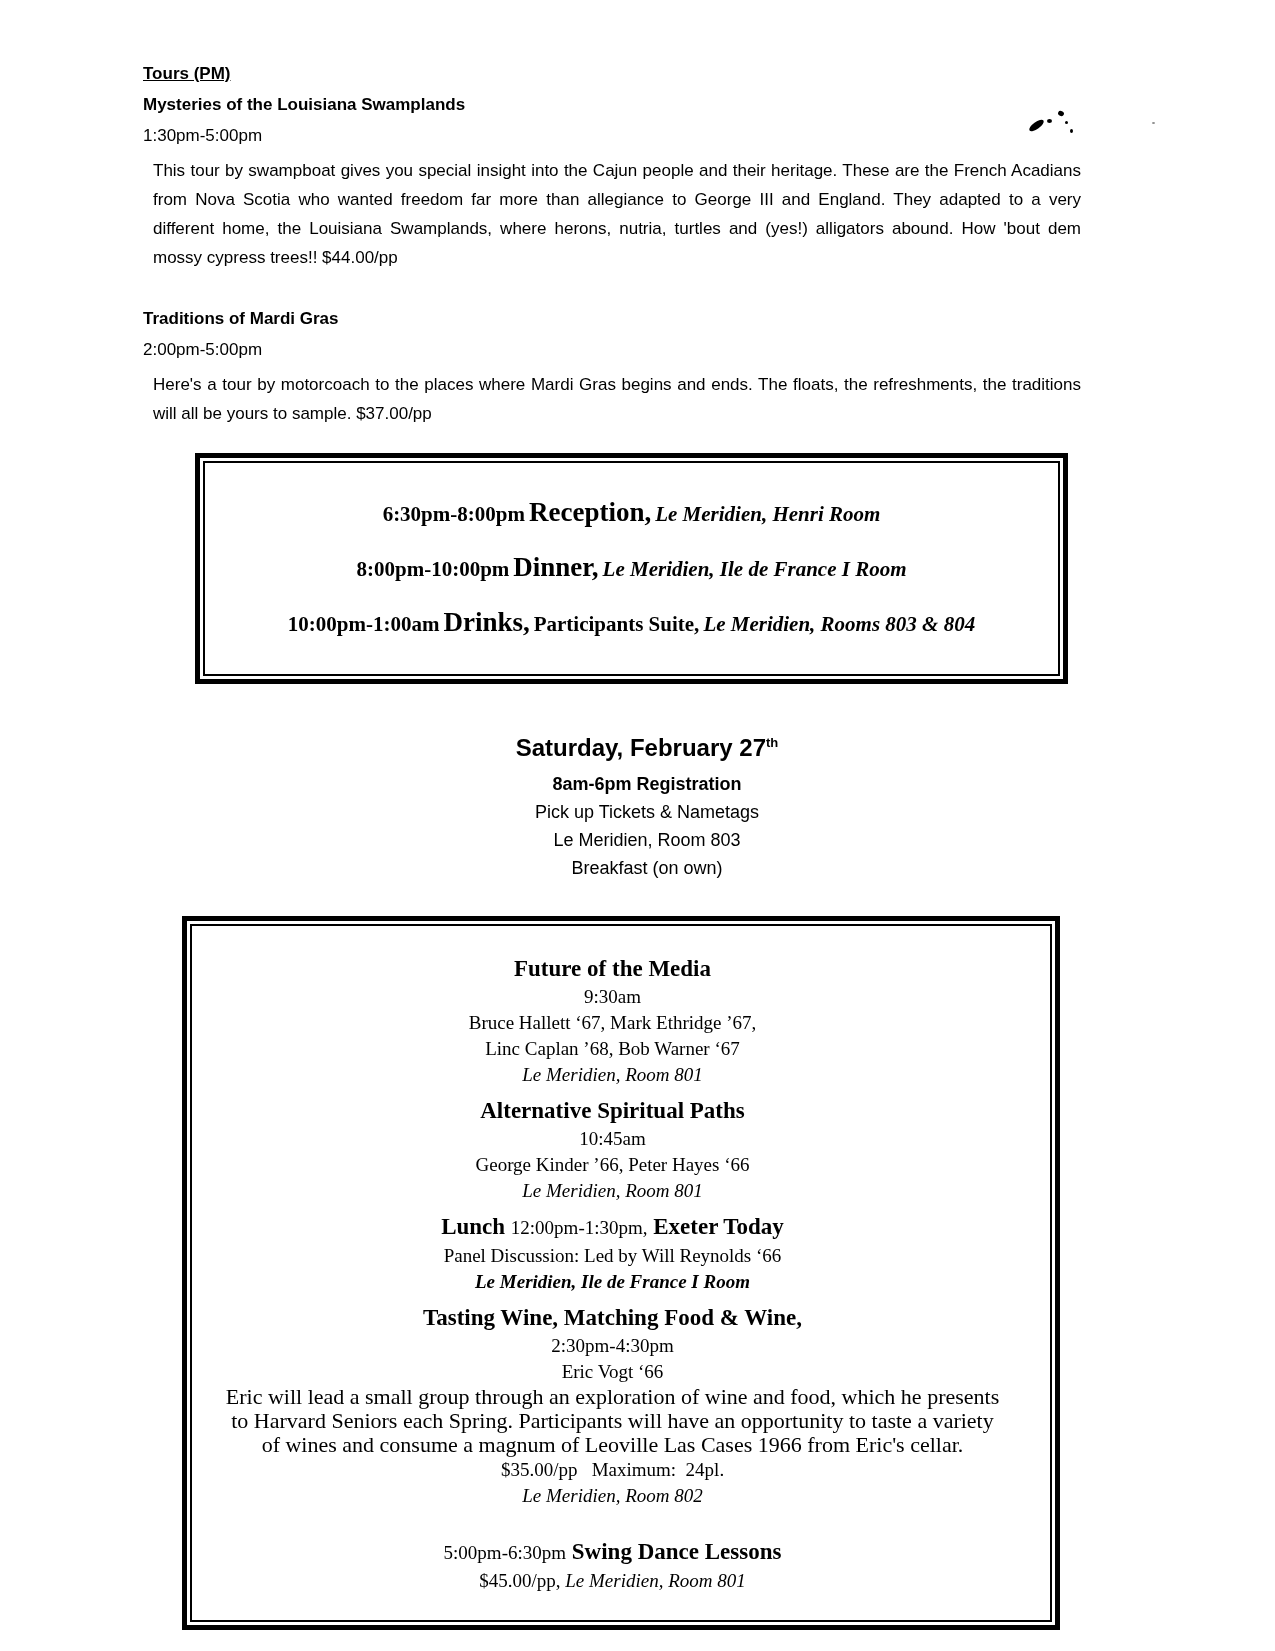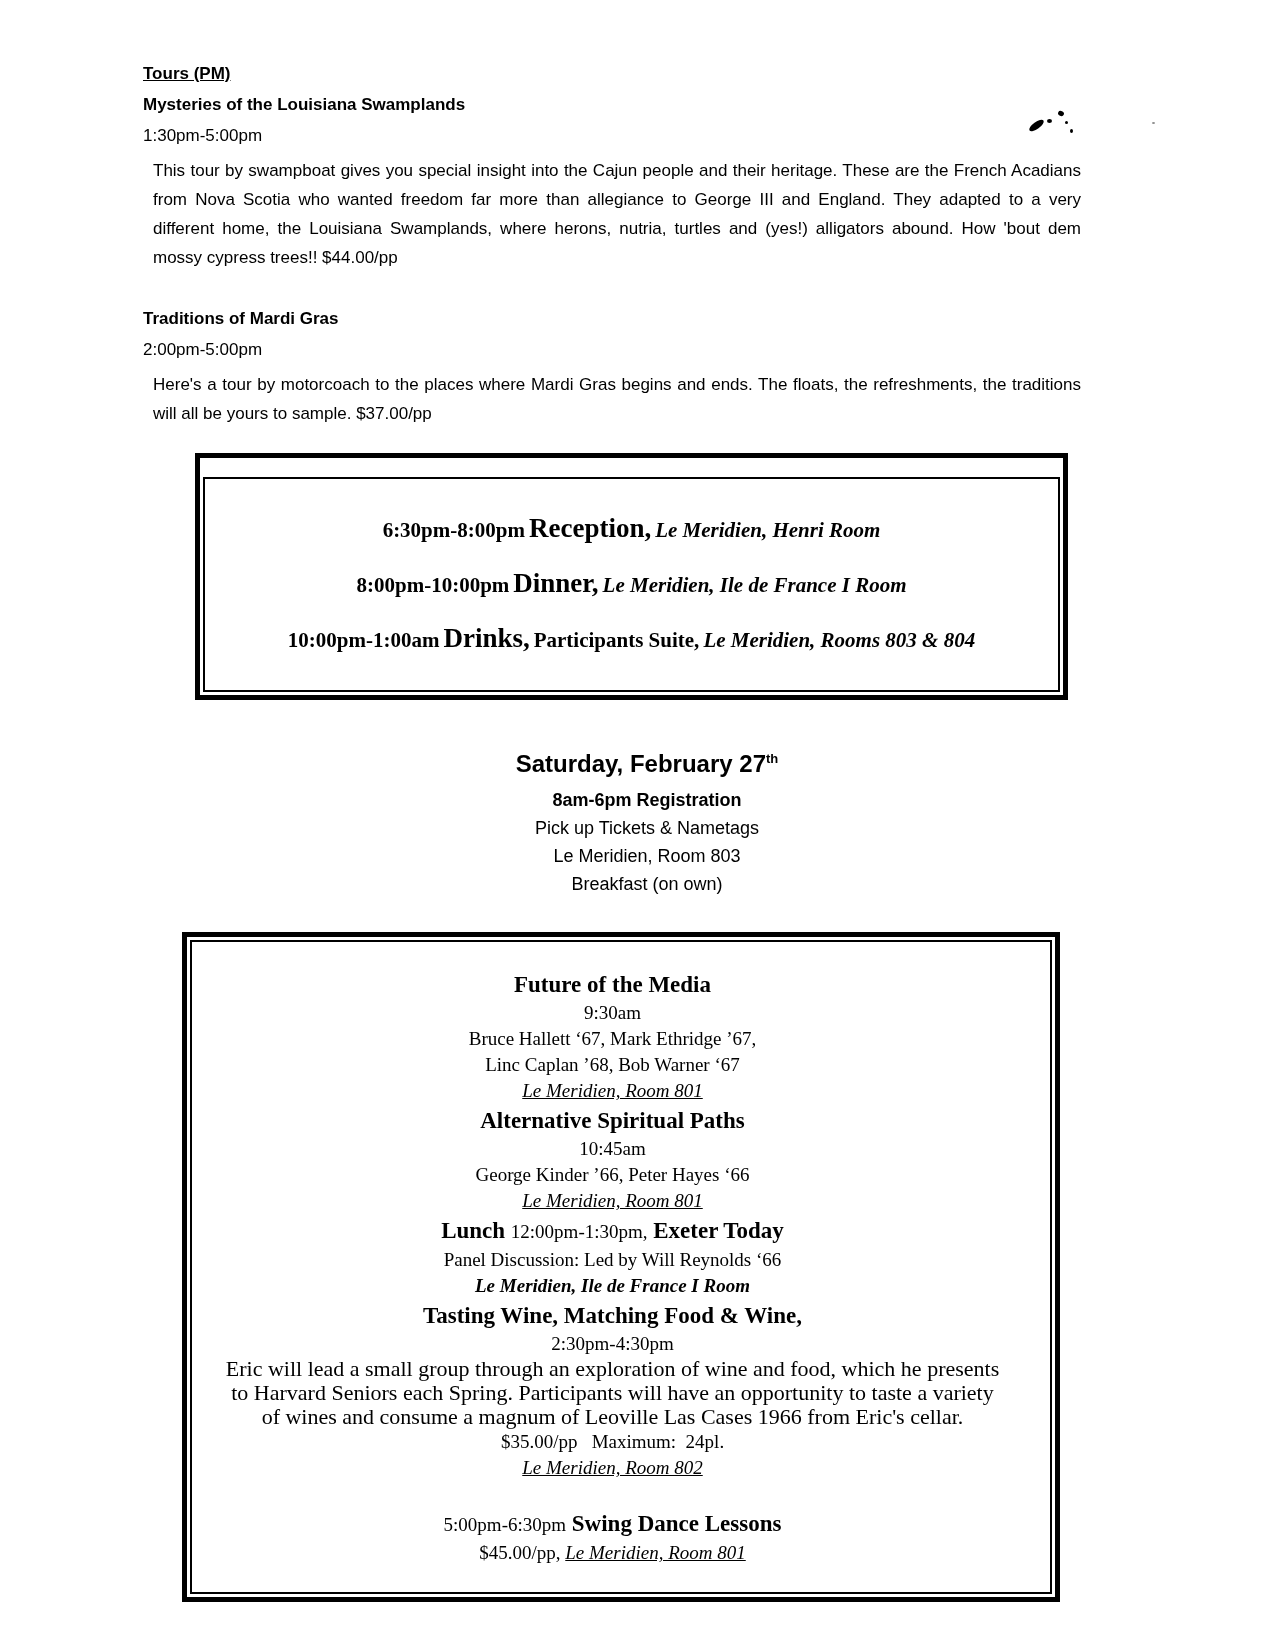--- a/index.html
+++ b/index.html
@@ -23,42 +23,42 @@
     font-size: 17px; line-height: 29px; text-align: justify; margin: 10px;
   }
   .tour-gap { margin-top: 37px; }
 
   
   .dbox { box-sizing: border-box; border: 5px solid #000; padding: 3px; background: #fff; }
   .dbox-inner { border: 2px solid #000; box-sizing: border-box; text-align: center; font-family: "Liberation Serif", serif; }
 
   
   .box1 { width: 873px; margin: 25px 0 0 195px; }
-  .box1 .dbox-inner { padding: 32px 10px 14px 10px; margin-top: 16px; }
+  .box1 .dbox-inner { padding: 32px 10px 14px 10px; }
   .evt { margin-bottom: 17px; line-height: 34px; white-space: nowrap; }
   .evt-time  { font-weight: bold; font-size: 21px; }
   .evt-title { font-weight: bold; font-size: 27px; }
   .evt-sub   { font-weight: bold; font-size: 21px; }
   .evt-loc   { font-weight: bold; font-style: italic; font-size: 21px; }
 
   
   .saturday { margin: 50px 0 0 143px; width: 1008px; text-align: center; }
   .sat-title { font-size: 24px; font-weight: bold; margin: 0 0 8px 0; }
   .sat-title sup { font-size: 13px; font-weight: bold; }
   .sat-line { font-size: 18px; line-height: 28px; }
   .sat-reg  { font-weight: bold; }
 
   
   .box2 { width: 878px; margin: 34px 0 0 182px; }
   .box2 .dbox-inner { padding: 28px 29px 26px 12px; }
-  .session { margin-top: 2px; }
+  .session { margin-top: 8px; }
   .session:first-child { margin-top: 0; }
   .s-title { font-size: 23px; font-weight: bold; line-height: 30px; }
   .s-line  { font-size: 19px; line-height: 26px; }
-  .s-loc   { font-style: italic; text-decoration: underline; }
+  .s-loc   { font-style: italic; }
   .s-loc-bold { font-style: italic; font-weight: bold; }
   .s-inline-reg { font-size: 19px; font-weight: normal; }
   .s-para { font-size: 22px; line-height: 24px; margin: 0 16px; }
   .pre { white-space: pre-wrap; }
   .swing-gap { margin-top: 28px; }
 
   
   .ink { position: absolute; background: #000; border-radius: 50%; }
   .ink-1 { left: 1028px; top: 58px; width: 17px; height: 7px; transform: rotate(-35deg); }
   .ink-2 { left: 1047px; top: 55px; width: 5px; height: 4px; }
@@ -152,20 +152,21 @@
           <span class="s-inline-reg">12:00pm-1:30pm,</span>
           <span>Exeter Today</span>
         </div>
         <div class="s-line">Panel Discussion: Led by Will Reynolds ‘66</div>
         <div class="s-line s-loc-bold">Le Meridien, Ile de France I Room</div>
       </div>
 
       <div class="session">
         <div class="s-title">Tasting Wine, Matching Food &amp; Wine,</div>
         <div class="s-line">2:30pm-4:30pm</div>
+        <div class="s-line">Eric Vogt ‘66</div>
         <p class="s-para">Eric will lead a small group through an exploration of wine and food, which he presents to Harvard Seniors each Spring.  Participants will have an opportunity to taste a variety of wines and consume a magnum of Leoville Las Cases 1966 from Eric's cellar.</p>
         <div class="s-line pre">$35.00/pp   Maximum:  24pl.</div>
         <div class="s-line s-loc">Le Meridien, Room 802</div>
       </div>
 
       <div class="session swing-gap">
         <div class="s-title">
           <span class="s-inline-reg">5:00pm-6:30pm</span>
           <span>Swing Dance Lessons</span>
         </div>

